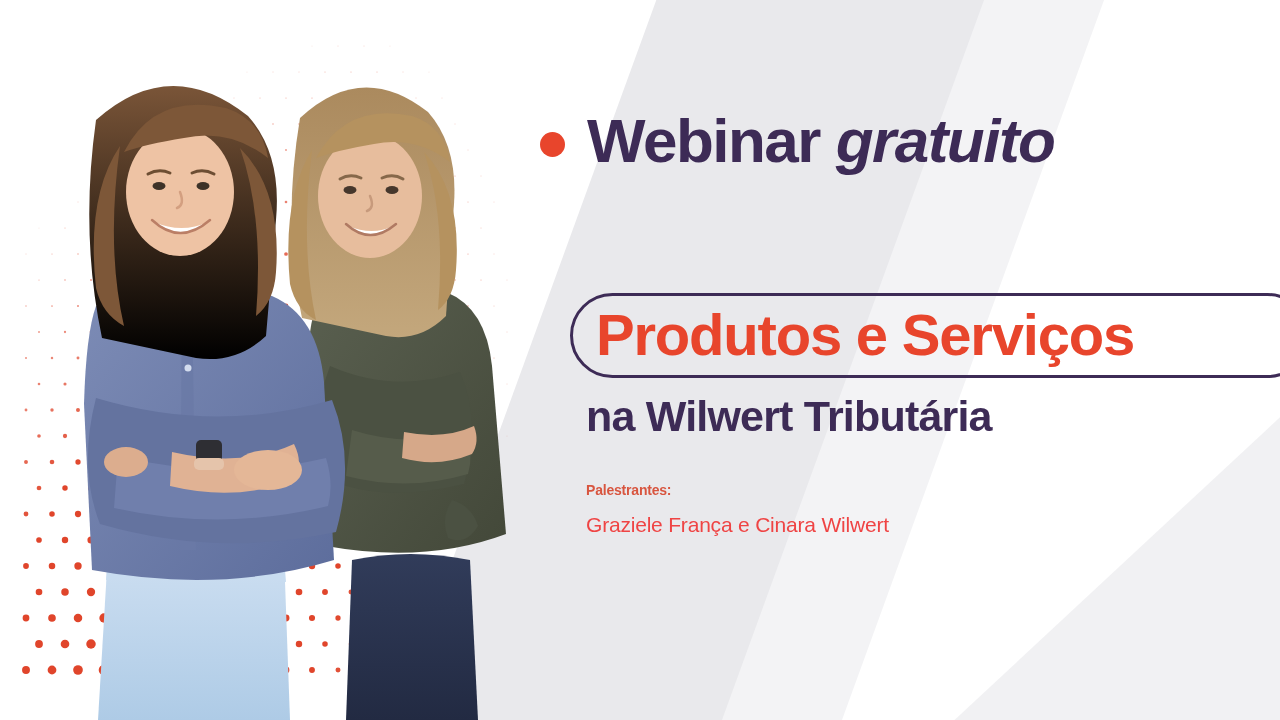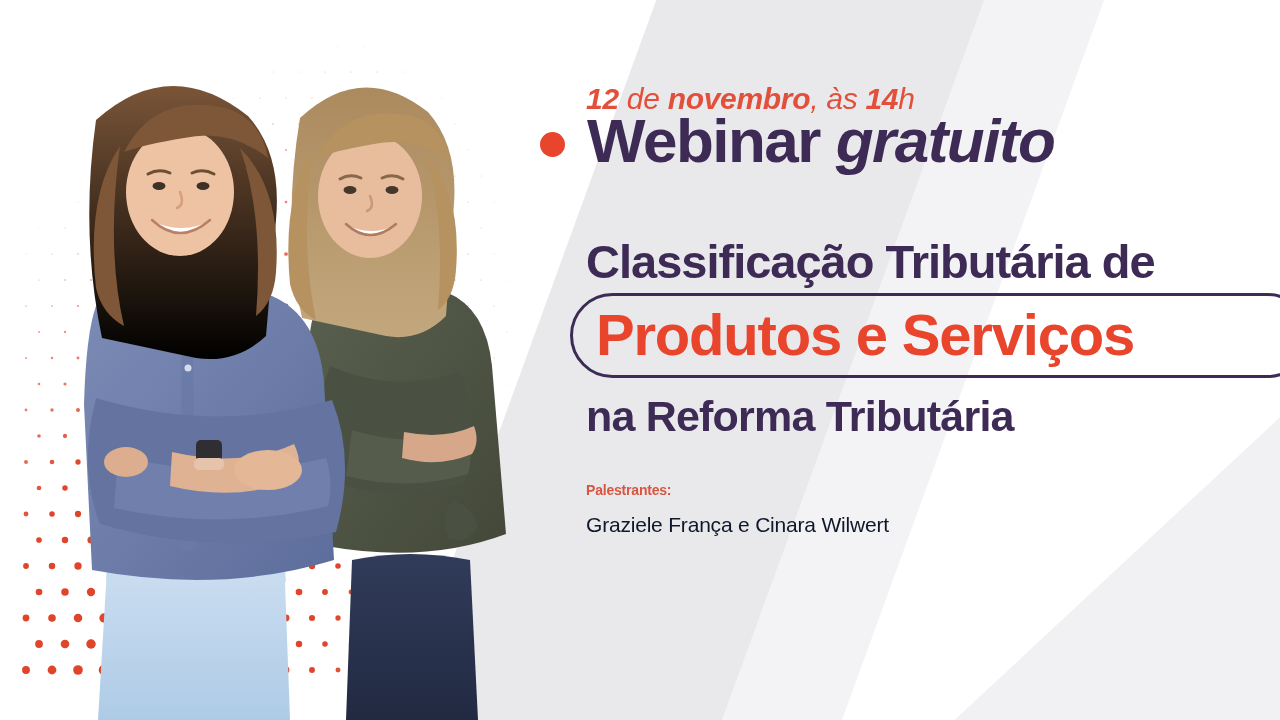--- a/index.html
+++ b/index.html
@@ -132,21 +132,21 @@
     position:absolute;
     left:8px; top:482px;
     font-size:14px; font-weight:bold;
     color:#d8553f;
     letter-spacing:-0.2px;
   }
   .speakers-names {
     position:absolute;
     left:8px; top:513px;
     font-size:21px;
-    color:#0f172a;
+    color:#ef4444;
     letter-spacing:-0.2px;
   }
 </style>
 </head>
 <body>
 
 <div id="poster">
 
   <div class="bg-layer">
     <div class="diag-band"></div>
@@ -682,33 +682,29 @@
         <path d="M154 222 q26 22 54 0 q-26 12 -54 0 z" fill="#ffffff"></path>
         <path d="M152 220 q28 26 58 0" stroke="#bb7f66" stroke-width="2.5" fill="none" stroke-linecap="round"></path>
 
         <path d="M180 192 q5 13 -3 16" stroke="#d39f80" stroke-width="2.5" fill="none" stroke-linecap="round"></path>
       </g>
     </svg>
   </div>
 
   <div class="content">
 
-    <div class="eyebrow">
-      <b>12</b><span class="lite"> de </span><b>novembro</b><span class="lite">, </span><span class="lite">às </span><b>14</b><span class="lite">h</span>
-    </div>
 
     <div class="webinar-row">
       <span class="bullet-dot"></span>
       <span class="webinar-text"><span>Webinar</span> <span class="ital">gratuito</span></span>
     </div>
 
-    <div class="title-1">Classificação Tributária de</div>
 
     <div class="pill"></div>
     <div class="title-2">Produtos e Serviços</div>
 
-    <div class="title-3">na Reforma Tributária</div>
+    <div class="title-3">na Wilwert Tributária</div>
 
     <div class="speakers-label">Palestrantes:</div>
     <div class="speakers-names">Graziele França e Cinara Wilwert</div>
 
   </div>
 </div>
 
 </body></html>

